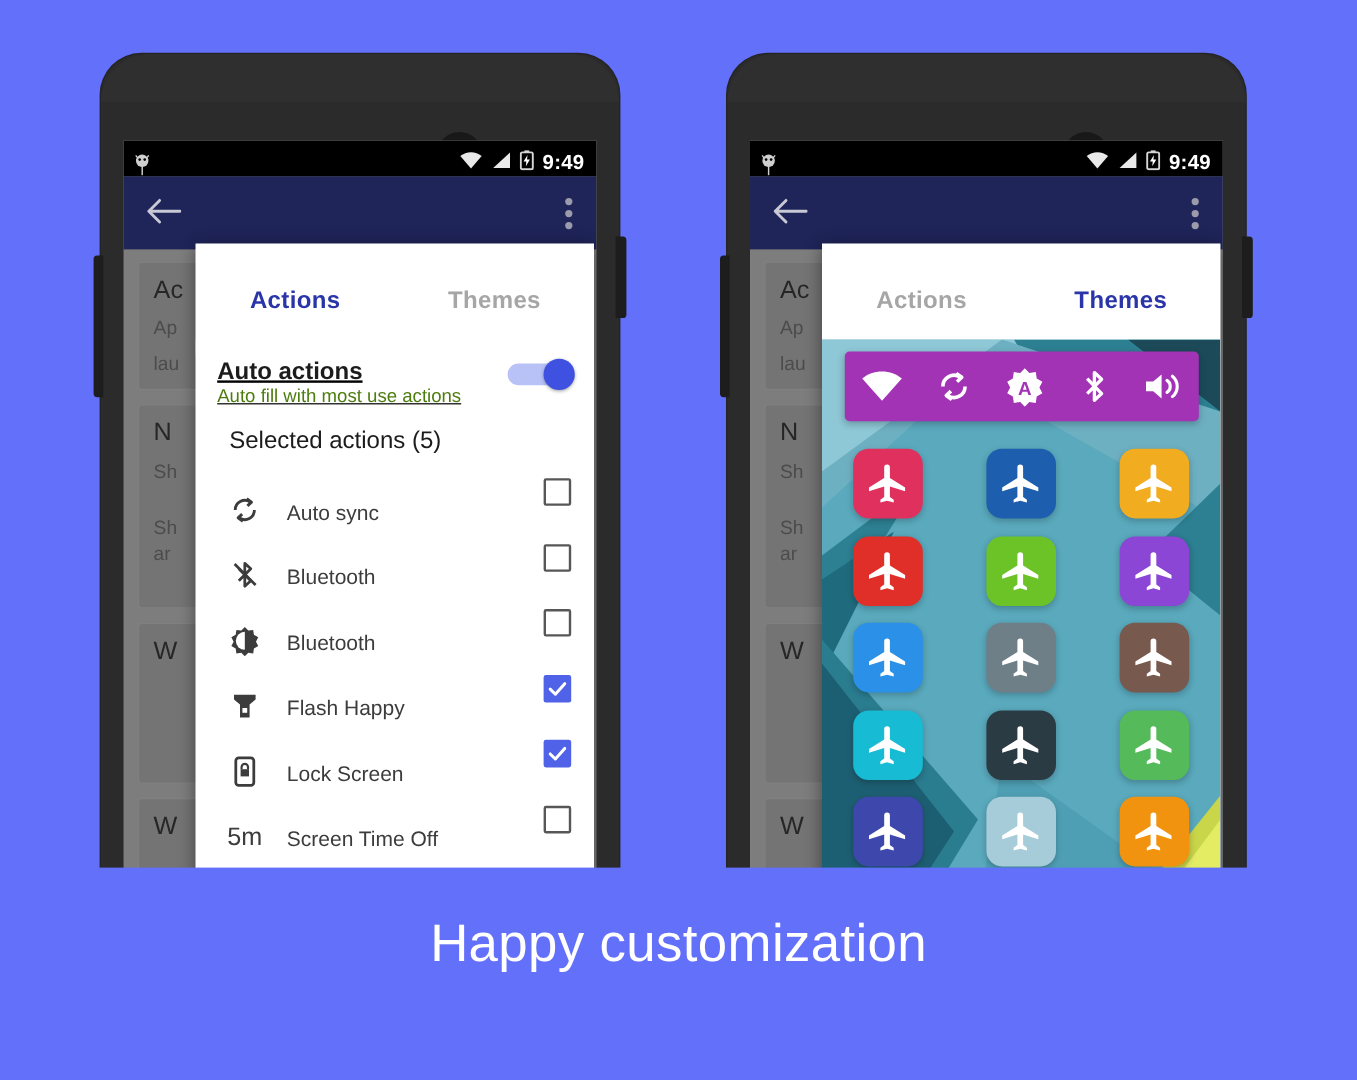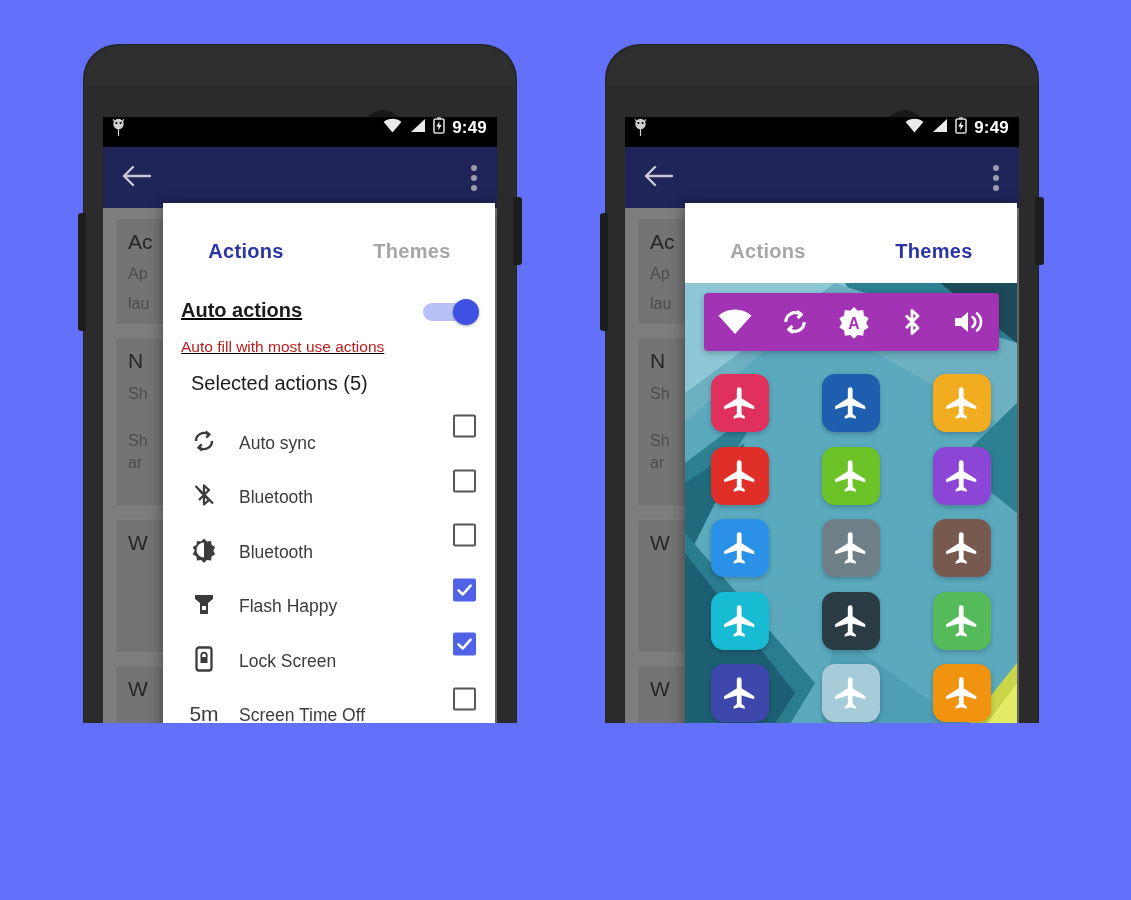--- a/index.html
+++ b/index.html
@@ -54,21 +54,21 @@
 
   .screen{
     position:absolute;left:25px;top:72px;width:394px;height:628px;
     overflow:hidden;background:#787878;
   }
 
   
   .statusbar{
     position:absolute;left:0;top:0;width:100%;height:30px;
     background:#000;color:#e8e8e8;
-    display:flex;align-items:flex-start;
+    display:flex;align-items:flex-end;
     font-size:17px;font-weight:bold;
   }
   .sb-left{padding-left:8px;display:flex;align-items:center;}
   .sb-right{margin-left:auto;padding-right:10px;display:flex;align-items:center;gap:7px;}
   .sb-time{font-size:17px;font-weight:bold;color:#fff;letter-spacing:.2px;}
 
   
   .appbar{
     position:absolute;left:0;top:30px;width:100%;height:61px;
     background:#1f2459;
@@ -121,21 +121,21 @@
   .tab-indicator{
     position:absolute;bottom:0;height:3px;width:50%;background:#2a35a8;
   }
   .tab-indicator.pos-0{left:0;}
   .tab-indicator.pos-1{left:50%;}
 
   
   .panel{position:absolute;left:0;right:0;top:80px;bottom:0;background:#fff;}
   .auto-row{padding:16px 18px 4px 18px;position:relative;text-decoration:underline;}
   .auto-title{font-size:20px;font-weight:bold;color:#1c1c1c;}
-  .auto-sub{font-size:15.5px;color:#b91c1c;margin-top:16px;}
+  .auto-sub{font-size:15.5px;color:#4d7c0f;margin-top:0;}
   .switch{
     position:absolute;right:16px;top:16px;width:56px;height:26px;
   }
   .switch .track{
     position:absolute;left:0;top:4px;width:44px;height:18px;border-radius:9px;
     background:#b9c2f7;
   }
   .switch .knob{
     position:absolute;right:0;top:0;width:26px;height:26px;border-radius:50%;
     background:#3f51e0;box-shadow:0 1px 3px rgba(0,0,0,.35);
@@ -654,13 +654,14 @@
             <div class="tile" style="background:#ab2fc2"></div>
             <div class="tile" style="background:#ea5439"></div>
           </div>
         </div>
       </div>
     </div>
   </div>
 
   <div class="bottombg"></div>
 
+  <div class="caption">Happy customization</div>
 </div>
 
 </body></html>

